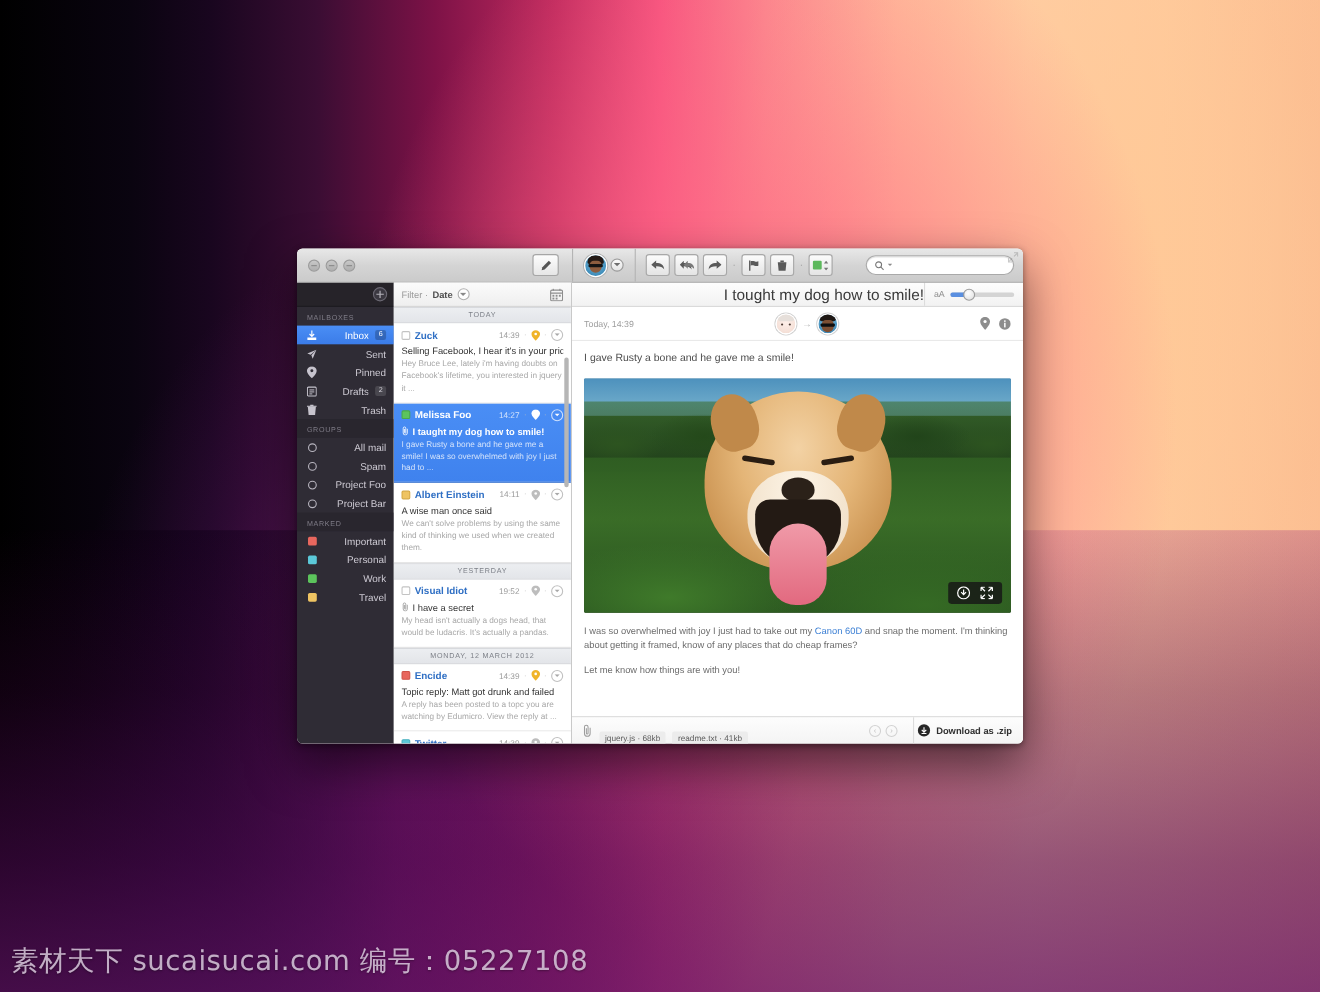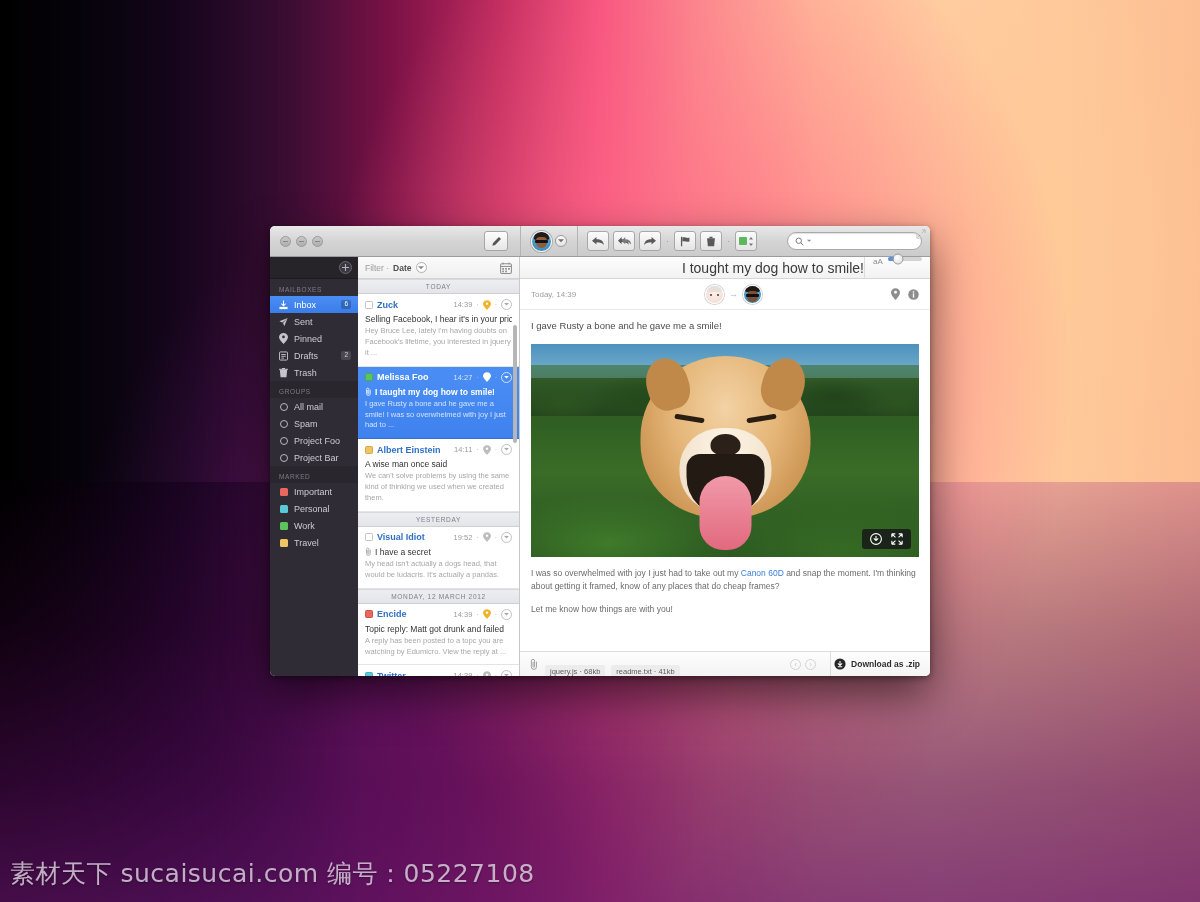--- a/index.html
+++ b/index.html
@@ -149,21 +149,21 @@
   .sb-section {
     font-size: 6.5px; letter-spacing: 0.6px;
     color: #7e7b86; padding: 7px 0 3px 9px; text-transform: uppercase;
   }
   .sb-item {
     height: 17px; display:flex; align-items:center;
     padding: 0 7px 0 9px; gap: 6px;
     font-size: 9px; color:#cdcad3;
   }
   .sb-item.active { background: linear-gradient(180deg,#4a8ef5,#3b7ce8); color:#fff; }
-  .sb-item .lbl { flex:1; white-space:nowrap; overflow:hidden; }
+  .sb-item .lbl { flex:1; white-space:nowrap; overflow:hidden;text-align:right; }
   .sb-ico { width:9px; height:11px; display:flex; align-items:center; justify-content:center; flex:0 0 9px; }
   .badge {
     font-size: 6.5px; background: rgba(255,255,255,0.13);
     color:#d9d6de; border-radius: 2px; padding: 1px 3px; line-height:1;
   }
   .sb-item.active .badge { background: rgba(0,0,0,0.22); color:#fff; }
   .sb-sep-head { background:#29262e; }
   .dot-ring { width:8px;height:8px;border-radius:50%;border:1.6px solid #b9b6c0;}
   .sq { width:8px;height:8px;border-radius:1.5px; }
 
@@ -214,22 +214,22 @@
   
   .readpane { flex:1; background:#fff; display:flex; flex-direction:column; min-width:0; }
   .subjectbar {
     height: 22px; flex:0 0 22px;
     background: linear-gradient(180deg,#fdfdfd,#f2f2f2);
     border-bottom:1px solid #d6d6d6;
     display:flex; align-items:center; padding-left: 11px;
   }
   .subj-text { font-size:14px; color:#3a3a3a; flex:1; white-space:nowrap; overflow:hidden;text-align:right; }
   .fontsize-box {
-    width: 66px; height:100%; border-left:1px solid #dcdcdc;
-    display:flex; align-items:flex-start; gap:5px; padding: 0 8px;
+    width: 90px; height:100%; border-left:1px solid #dcdcdc;
+    display:flex; align-items:center; gap:5px; padding: 0 8px;
   }
   .aA { font-size:8px; color:#8d8d8d; }
   .slider { flex:1; position:relative; height: 4px; background:#d4d4d4; border-radius:2px; }
   .slider .fill { position:absolute; left:0; top:0; bottom:0; width: 35%; background:#5a8fe0; border-radius:2px; }
   .slider .knob {
     position:absolute; left: 30%; top:50%; transform: translate(-50%,-50%);
     width:11px;height:11px;border-radius:50%;
     background: radial-gradient(circle at 40% 35%, #ffffff, #dcdcdc);
     border:1px solid #9b9b9b;
   }

